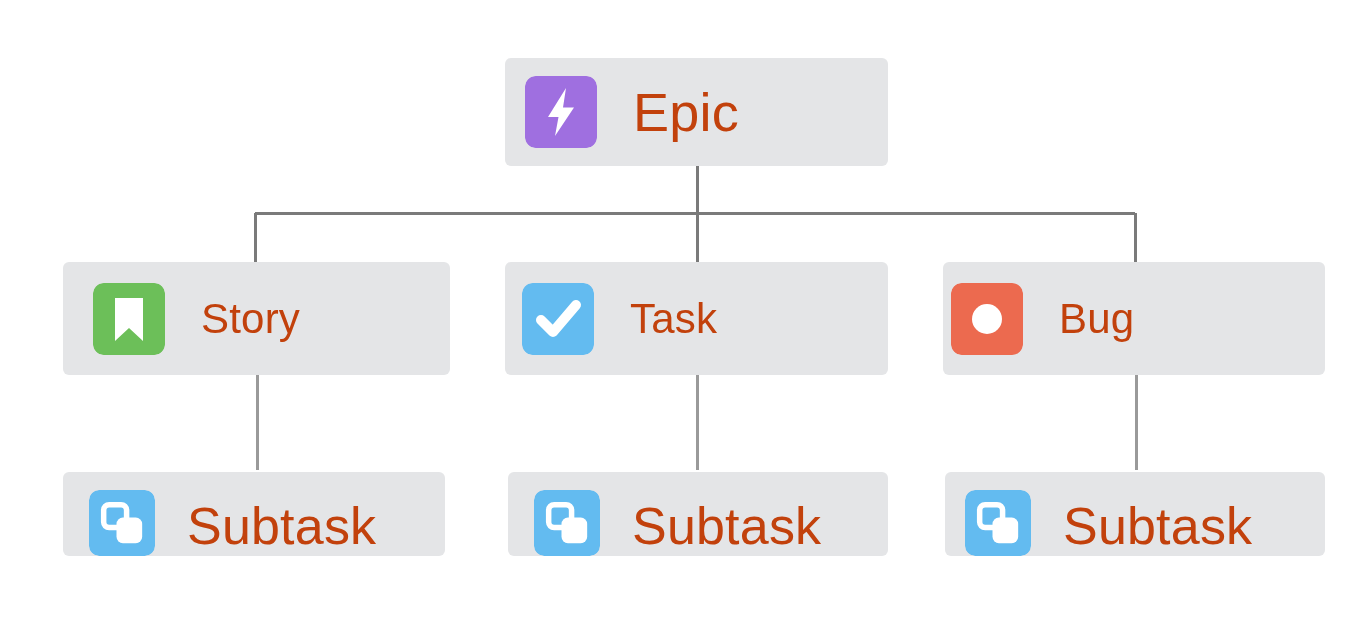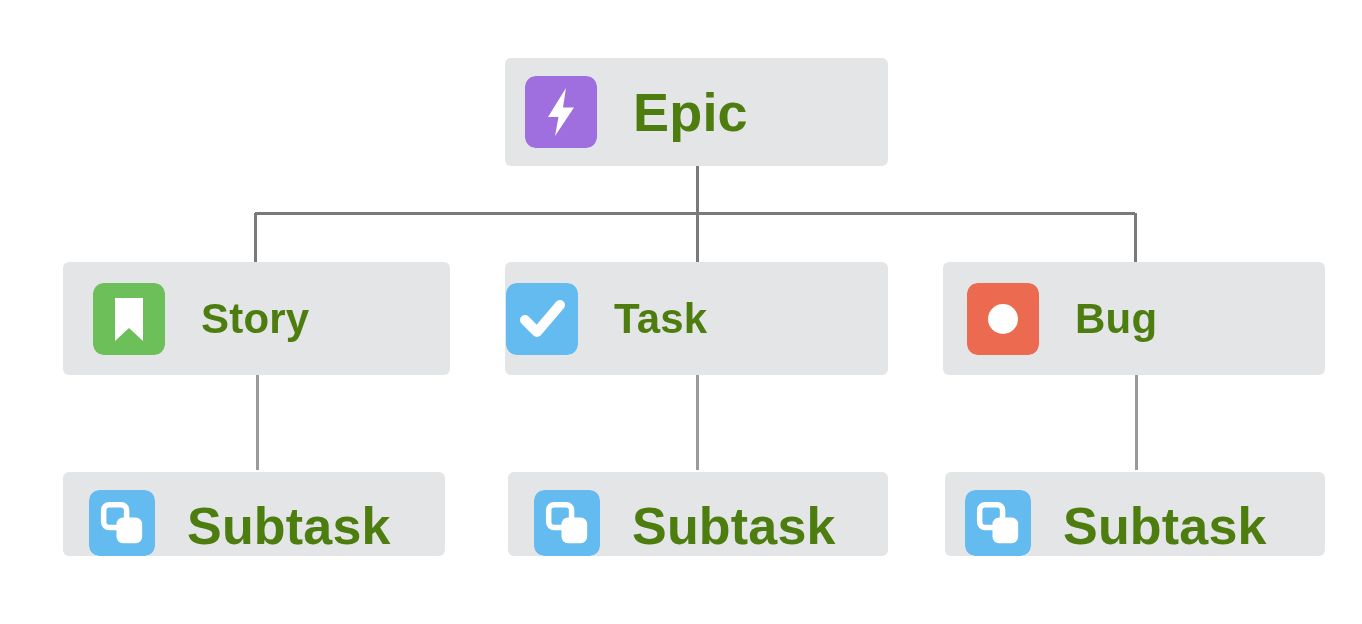--- a/index.html
+++ b/index.html
@@ -34,40 +34,40 @@
     background: #e4e5e7;
     border-radius: 6px;
     box-sizing: border-box;
   }
   .node .icon {
     flex: 0 0 auto;
     display: block;
     border-radius: 8px;
   }
   .node .label {
-    color: #4d7c0f;
-    font-weight: 700;
+    color: #c2410c;
+    font-weight: 400;
     letter-spacing: 0.2px;
     white-space: nowrap;
   }
 
   
   #node-epic {
     left: 505px; top: 58px;
     width: 383px; height: 108px;
     padding-left: 20px;
   }
   #node-epic .icon { width: 72px; height: 72px; border-radius: 10px; }
   #node-epic .label { font-size: 54px; margin-left: 36px; }
 
   
   .row2 { top: 262px; height: 113px; }
   #node-story { left: 63px;  width: 387px; padding-left: 30px; }
-  #node-task  { left: 505px; width: 383px; padding-left: 1px; }
-  #node-bug   { left: 943px; width: 382px; padding-left: 24px; }
+  #node-task  { left: 505px; width: 383px; padding-left: 17px; }
+  #node-bug   { left: 943px; width: 382px; padding-left: 8px; }
   .row2 .icon { width: 72px; height: 72px; border-radius: 10px; }
   .row2 .label { font-size: 42px; margin-left: 36px; }
 
   
   .row3 { top: 472px; height: 84px; align-items: flex-end; }
   #node-subtask-1 { left: 63px;  width: 382px; padding-left: 26px; }
   #node-subtask-2 { left: 508px; width: 380px; padding-left: 26px; }
   #node-subtask-3 { left: 945px; width: 380px; padding-left: 20px; }
   .row3 .icon { width: 66px; height: 66px; border-radius: 10px; }
   .row3 .label { font-size: 52px; margin-left: 32px; }

